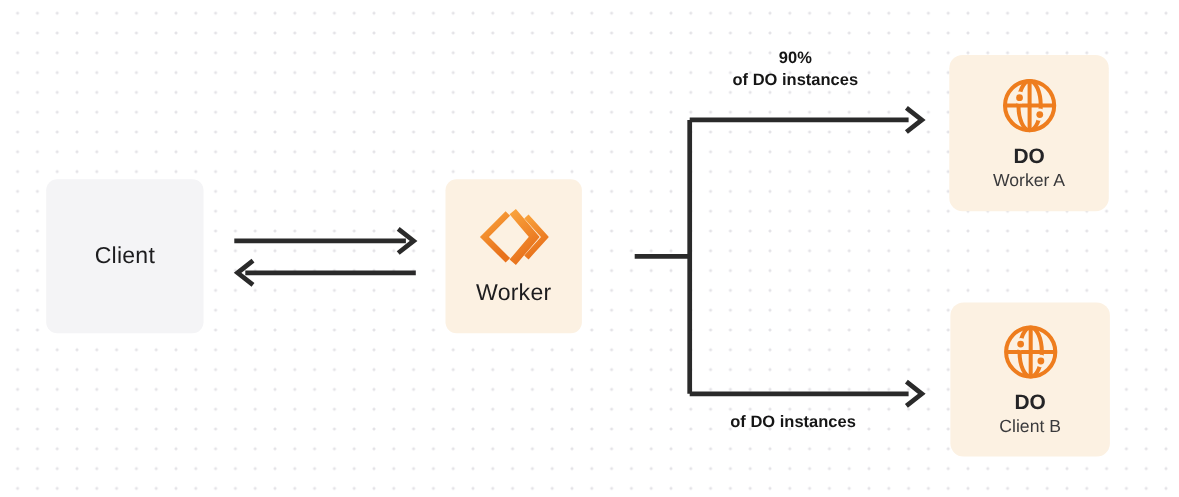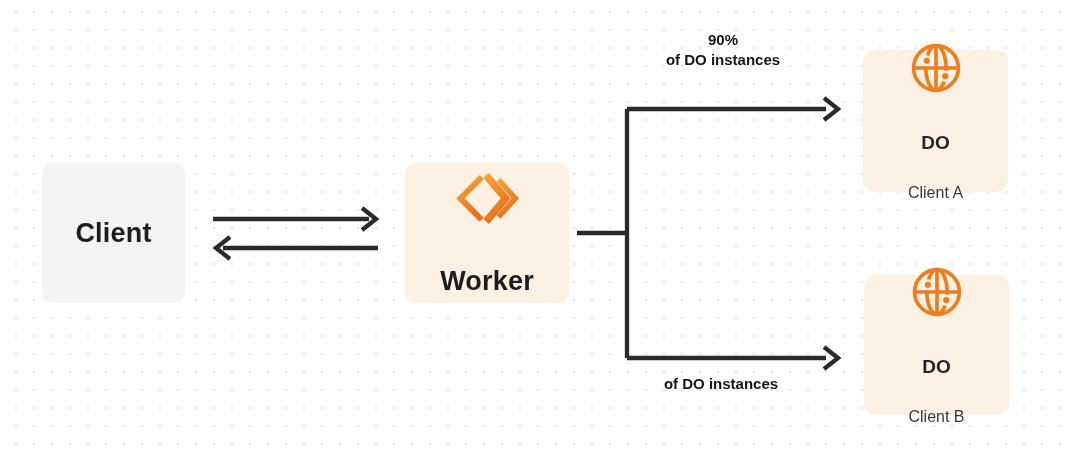--- a/index.html
+++ b/index.html
@@ -41,36 +41,35 @@
     stroke-linecap:butt;
     stroke-linejoin:miter;
   }
   .node{
     position:absolute;
     display:flex;
     flex-direction:column;
     align-items:center;
     justify-content:center;
     border-radius:10px;
-    gap:28px;
   }
   .node .name{
-    font-size:27px;
-    font-weight:700;
+    font-size:21px;
+    font-weight:400;
     color:var(--text);
     letter-spacing:.2px;
   }
   .node-client{
     left:42px;top:163px;
     width:143px;height:140px;
     background:var(--box-gray);
   }
   .node-worker{
     left:405px;top:163px;
-    width:164px;height:140px;
+    width:124px;height:140px;
     background:var(--cream);
   }
   .node-worker .icon-wrap{margin-bottom:13px;line-height:0;}
   .node-do{
     width:145px;
     background:var(--cream);
     border-radius:12px;
     padding-top:2px;
   }
   .node-do-a{left:863px;top:50px;height:142px;}
@@ -90,21 +89,21 @@
   }
   .edge-label{
     position:absolute;
     width:204px;
     text-align:center;
     font-size:15px;
     font-weight:700;
     line-height:20px;
     color:#151515;
   }
-  .edge-label-top{left:621px;top:30px;}
+  .edge-label-top{left:621px;top:43px;}
   .edge-label-bottom{left:619px;top:374px;}
 </style>
 </head>
 <body>
 
 <div class="stage">
 
   <svg class="wires" viewBox="0 0 1072 452" aria-hidden="true">
 
     <path d="M213 219 H369 M362 208 L376 219 L362 230"></path>
@@ -158,21 +157,21 @@
           <line x1="4.8" y1="28" x2="51.2" y2="28"></line>
           <line x1="28" y1="4.8" x2="28" y2="51.2"></line>
         </g>
         <circle cx="18.5" cy="20.5" r="5.8" fill="var(--cream)"></circle>
         <circle cx="18.5" cy="20.5" r="3.2" fill="var(--orange)"></circle>
         <circle cx="37.6" cy="36.5" r="5.8" fill="var(--cream)"></circle>
         <circle cx="37.6" cy="36.5" r="3.2" fill="var(--orange)"></circle>
       </svg>
     </span>
     <span class="title">DO</span>
-    <span class="subtitle">Client A</span>
+    <span class="subtitle">Worker A</span>
   </div>
 
   <div class="node node-do node-do-b">
     <span class="icon-wrap">
       <svg width="54" height="54" viewBox="0 0 56 56" fill="none">
         <g stroke="var(--orange)" stroke-width="3.8">
           <circle cx="28" cy="28" r="23.2"></circle>
           <ellipse cx="28" cy="28" rx="10.5" ry="23.2"></ellipse>
           <line x1="4.8" y1="28" x2="51.2" y2="28"></line>
           <line x1="28" y1="4.8" x2="28" y2="51.2"></line>

